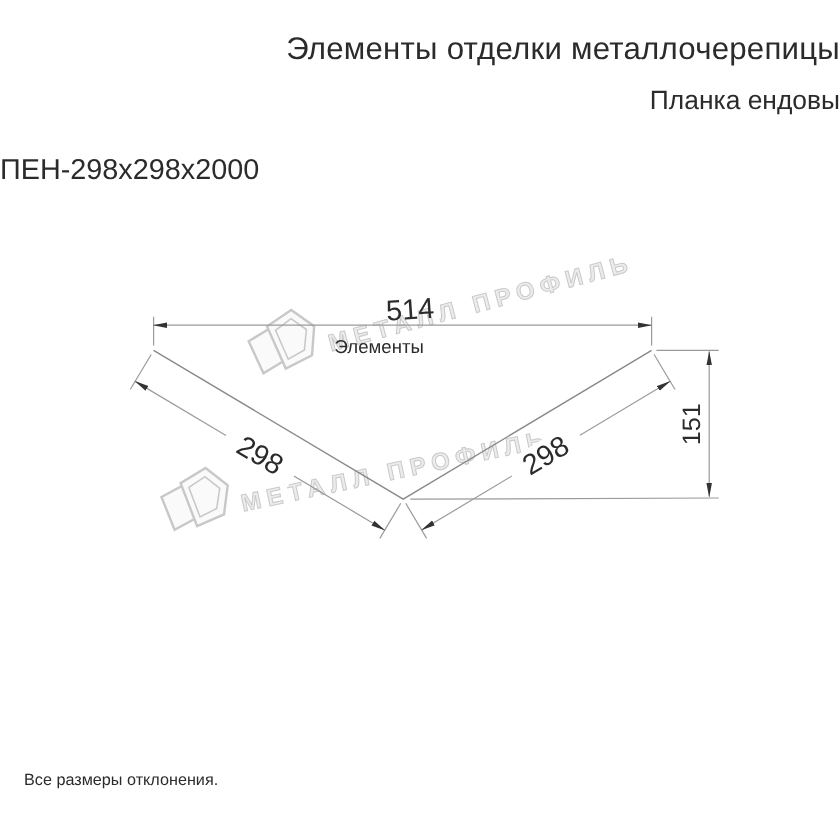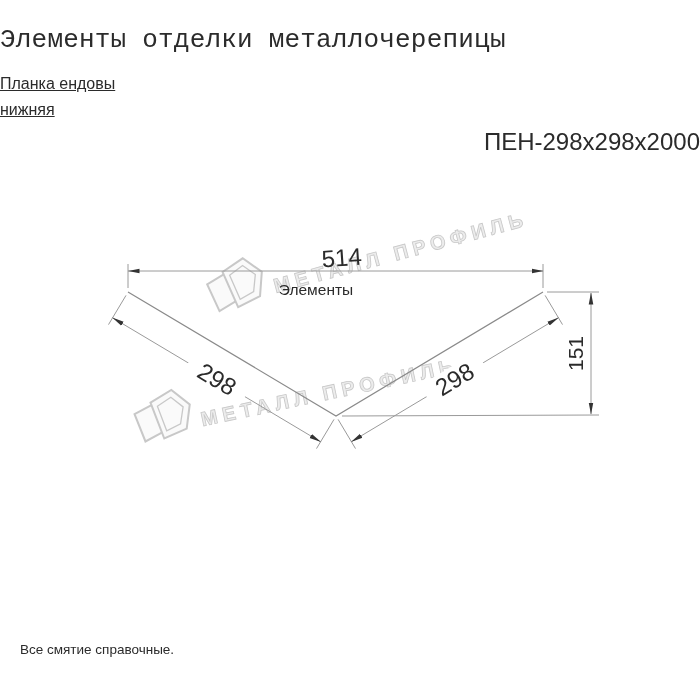--- a/index.html
+++ b/index.html
@@ -12,38 +12,36 @@
     width: 700px;
     height: 700px;
     background: var(--c-background, #fff);
     font-family: "Liberation Sans", "DejaVu Sans", sans-serif;
     color: var(--c-text, #2b2b2b);
     overflow: hidden;
   }
   .title {
     position: absolute;
     top: 24px; left: 0; width: 700px;
-    text-align: left;
+    text-align: right;
     font-size: 26px;
     line-height: 32px;
     letter-spacing: 0.2px;
-    font-family: Liberation Mono, monospace;
   }
   .subtitle {
     position: absolute;
     top: 71px; left: 0; width: 700px;
-    text-align: left;
-    font-size: 16px;
+    text-align: right;
+    font-size: 22px;
     line-height: 26px;
-    text-decoration: underline;
   }
   .code {
     position: absolute;
     top: 128px; left: 0; width: 700px;
-    text-align: right;
+    text-align: left;
     font-size: 24px;
     line-height: 28px;
   }
   .drawing {
     position: absolute;
     top: 0; left: 0;
   }
   .face-label {
     position: absolute;
     top: 281px; left: 255px; width: 122px;
@@ -104,21 +102,20 @@
 </style>
 </head>
 <body>
 
 <div class="page">
 
   <div class="title">Элементы отделки металлочерепицы</div>
 
   <div class="subtitle">
     <div>Планка ендовы</div>
-    <div>нижняя</div>
   </div>
 
   <div class="code">ПЕН-298х298х2000</div>
 
   <svg class="drawing" width="700" height="700" viewBox="0 0 700 700" xmlns="http://www.w3.org/2000/svg">
 
     <defs>
       <marker id="arr" viewBox="0 0 12 6" refX="11.5" refY="3" markerWidth="12" markerHeight="6" markerUnits="userSpaceOnUse" orient="auto-start-reverse">
         <path id="arrowhead-path" d="M12,3 L0,0.7 L0,5.3 Z"></path>
       </marker>
@@ -161,16 +158,16 @@
     <text class="dim-num" x="216.6" y="387.5" transform="rotate(30.8 216.6 379.8)">298</text>
     <text class="dim-num" x="454.9" y="387.5" transform="rotate(-30.9 454.9 379.7)">298</text>
     <text class="dim-num dim-num-small" x="583" y="353.5" transform="rotate(-90 583 353.5)">151</text>
   </svg>
 
   <div class="face-label">
     <div>Элементы</div>
   </div>
 
   <div class="footer">
-    <div>Все смятие справочные.</div>
+    <div>Все размеры отклонения.</div>
   </div>
 
 </div>
 
 </body></html>

